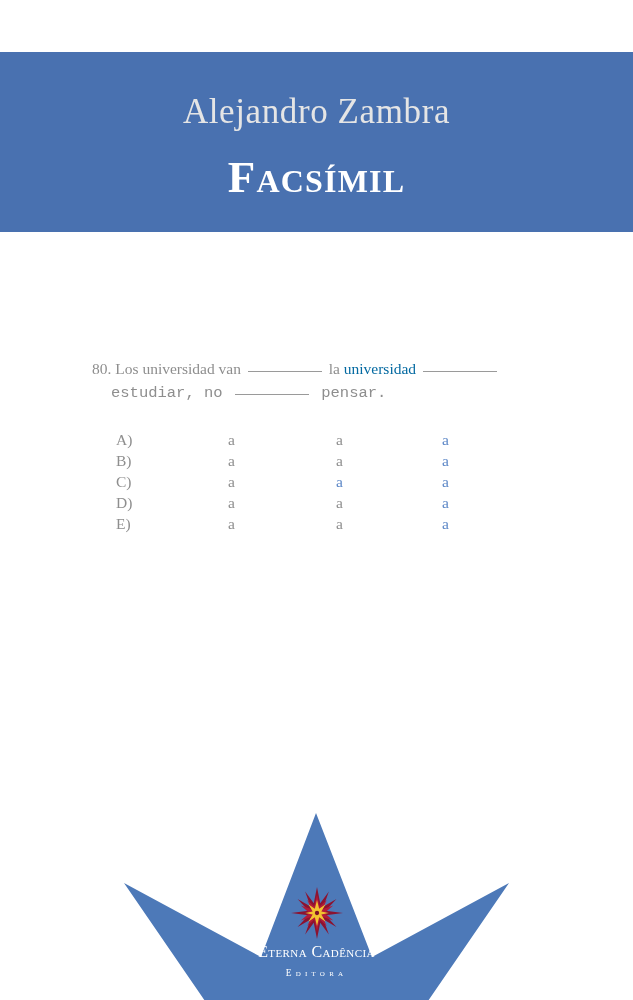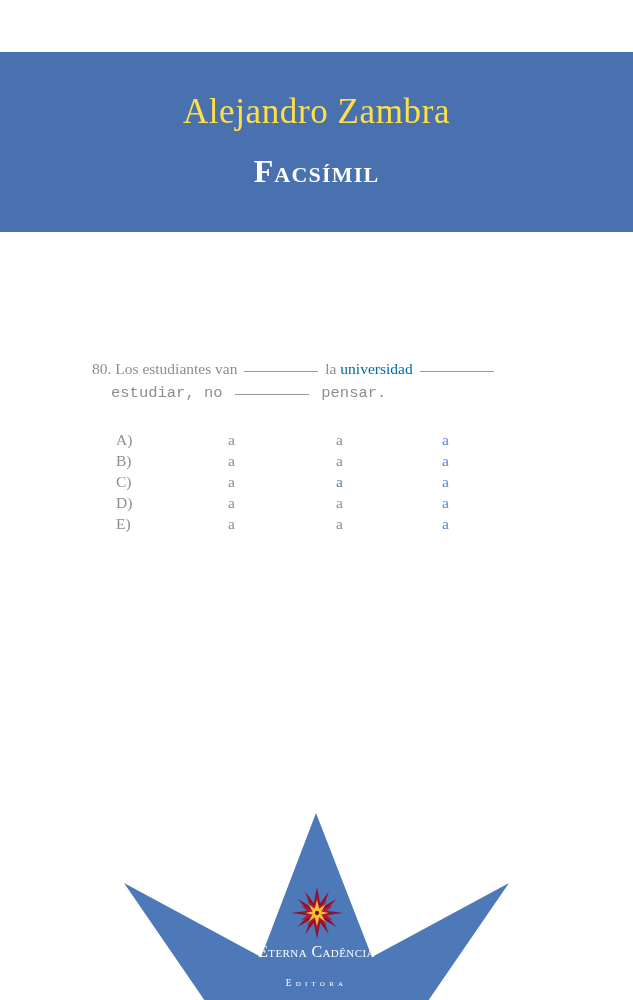--- a/index.html
+++ b/index.html
@@ -32,31 +32,31 @@
     width: 633px;
     height: 180px;
     background: #4971b0;
     box-sizing: border-box;
     display: flex;
     flex-direction: column;
     align-items: center;
     justify-content: flex-start;
   }
   .author-name {
-    color: #fde047;
+    color: #e5e5e5;
     font-size: 35px;
     line-height: 1;
     letter-spacing: 0.6px;
     margin-top: 42px;
     font-weight: 400;
     white-space: nowrap;
   }
   .book-title {
     color: #ffffff;
-    font-size: 32px;
+    font-size: 45px;
     line-height: 1;
     margin-top: 26px;
     font-weight: 700;
     font-variant: small-caps;
     letter-spacing: 1.2px;
     white-space: nowrap;
   }
 
   
   .question-block {
@@ -147,38 +147,38 @@
     font-variant: small-caps;
     font-weight: 400;
     margin-top: 4px;
     line-height: 1;
   }
   .publisher-sub {
     color: #ffffff;
     font-size: 9.5px;
     letter-spacing: 4.2px;
     font-variant: small-caps;
-    margin-top: 19px;
+    margin-top: 9px;
     line-height: 1;
   }
 </style>
 </head>
 <body>
 
 <div class="page">
 
   <div class="header-band">
     <div class="author-name">Alejandro Zambra</div>
     <div class="book-title">Facsímil</div>
   </div>
 
   <div class="question-block">
     <div class="question-line">
       <span>80.</span>
-      <span>Los estudiantes van</span>
+      <span>Los universidad van</span>
       <span class="blank"></span>
       <span>la</span>
       <span class="blue-word">universidad</span>
       <span class="blank"></span>
     </div>
     <div class="question-line indent">
       <span>estudiar, no</span>
       <span class="blank"></span>
       <span>pensar.</span>
     </div>

